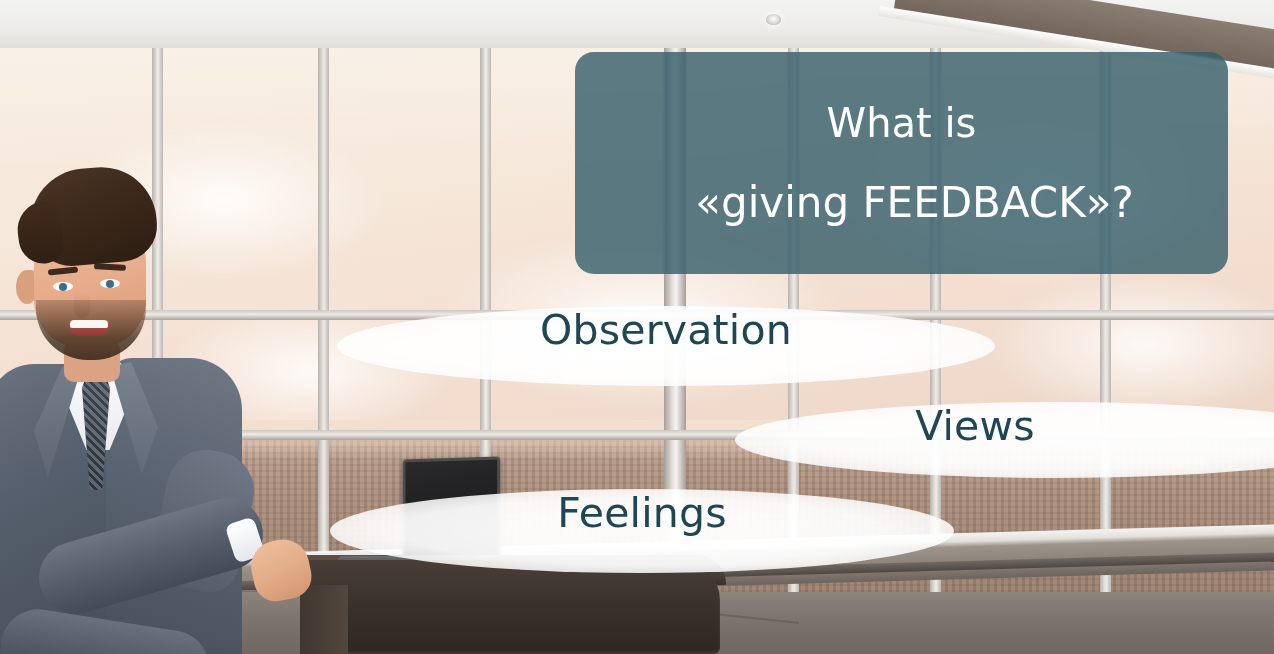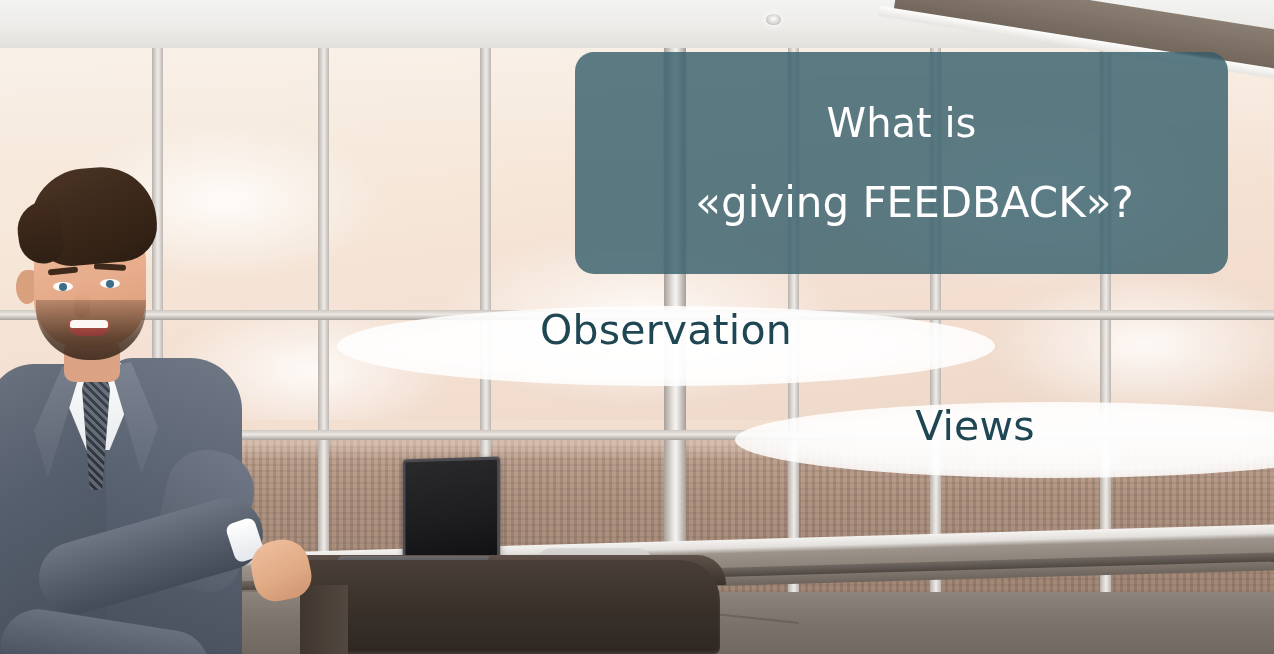--- a/index.html
+++ b/index.html
@@ -376,19 +376,22 @@
   </div>
 
   <div class="ellipse" id="ellipse-observation">
     <span class="label">Observation</span>
   </div>
 
   <div class="ellipse" id="ellipse-views">
     <span class="label">Views</span>
   </div>
 
+  <div class="ellipse" id="ellipse-feelings">
+    <span class="label">Feelings</span>
+  </div>
 
   <div id="title-panel">
     <div class="tline" id="title-line-1">What is</div>
     <div class="tline" id="title-line-2">«giving FEEDBACK»?</div>
   </div>
 
 </div>
 
 </body></html>

